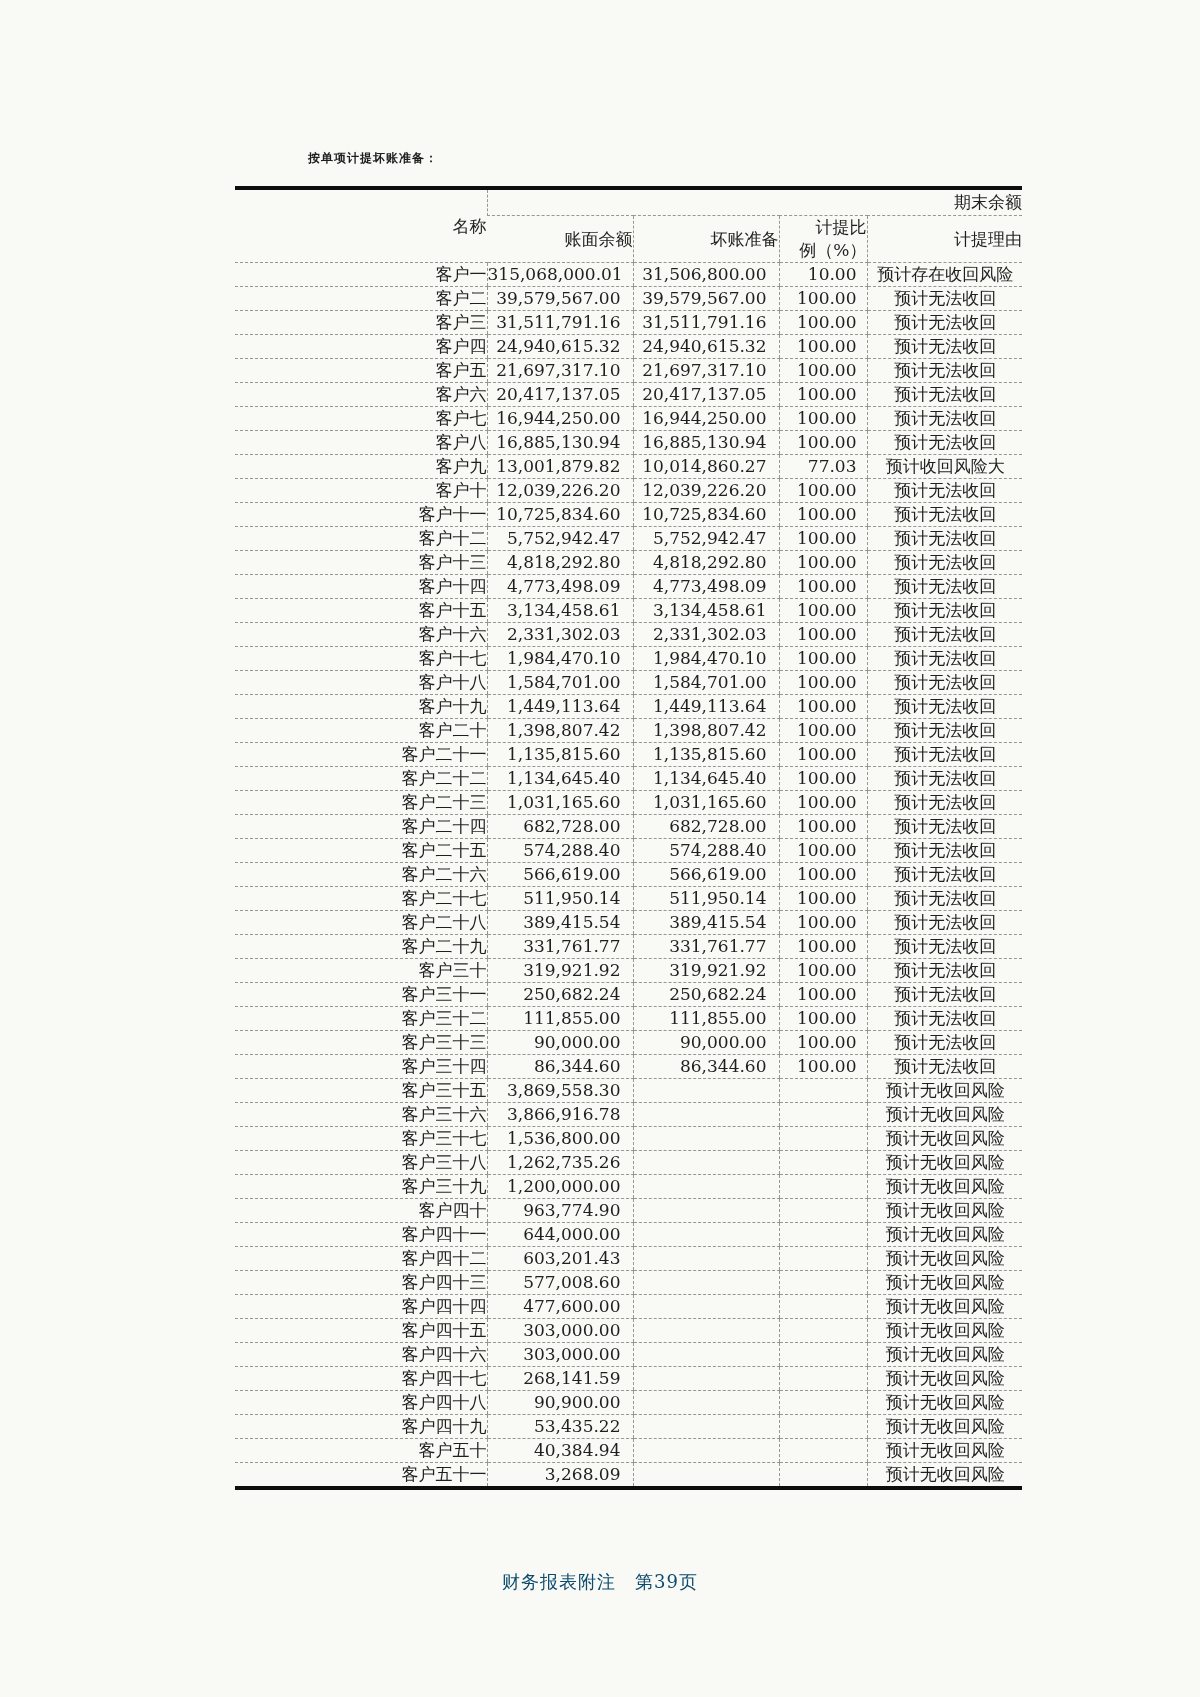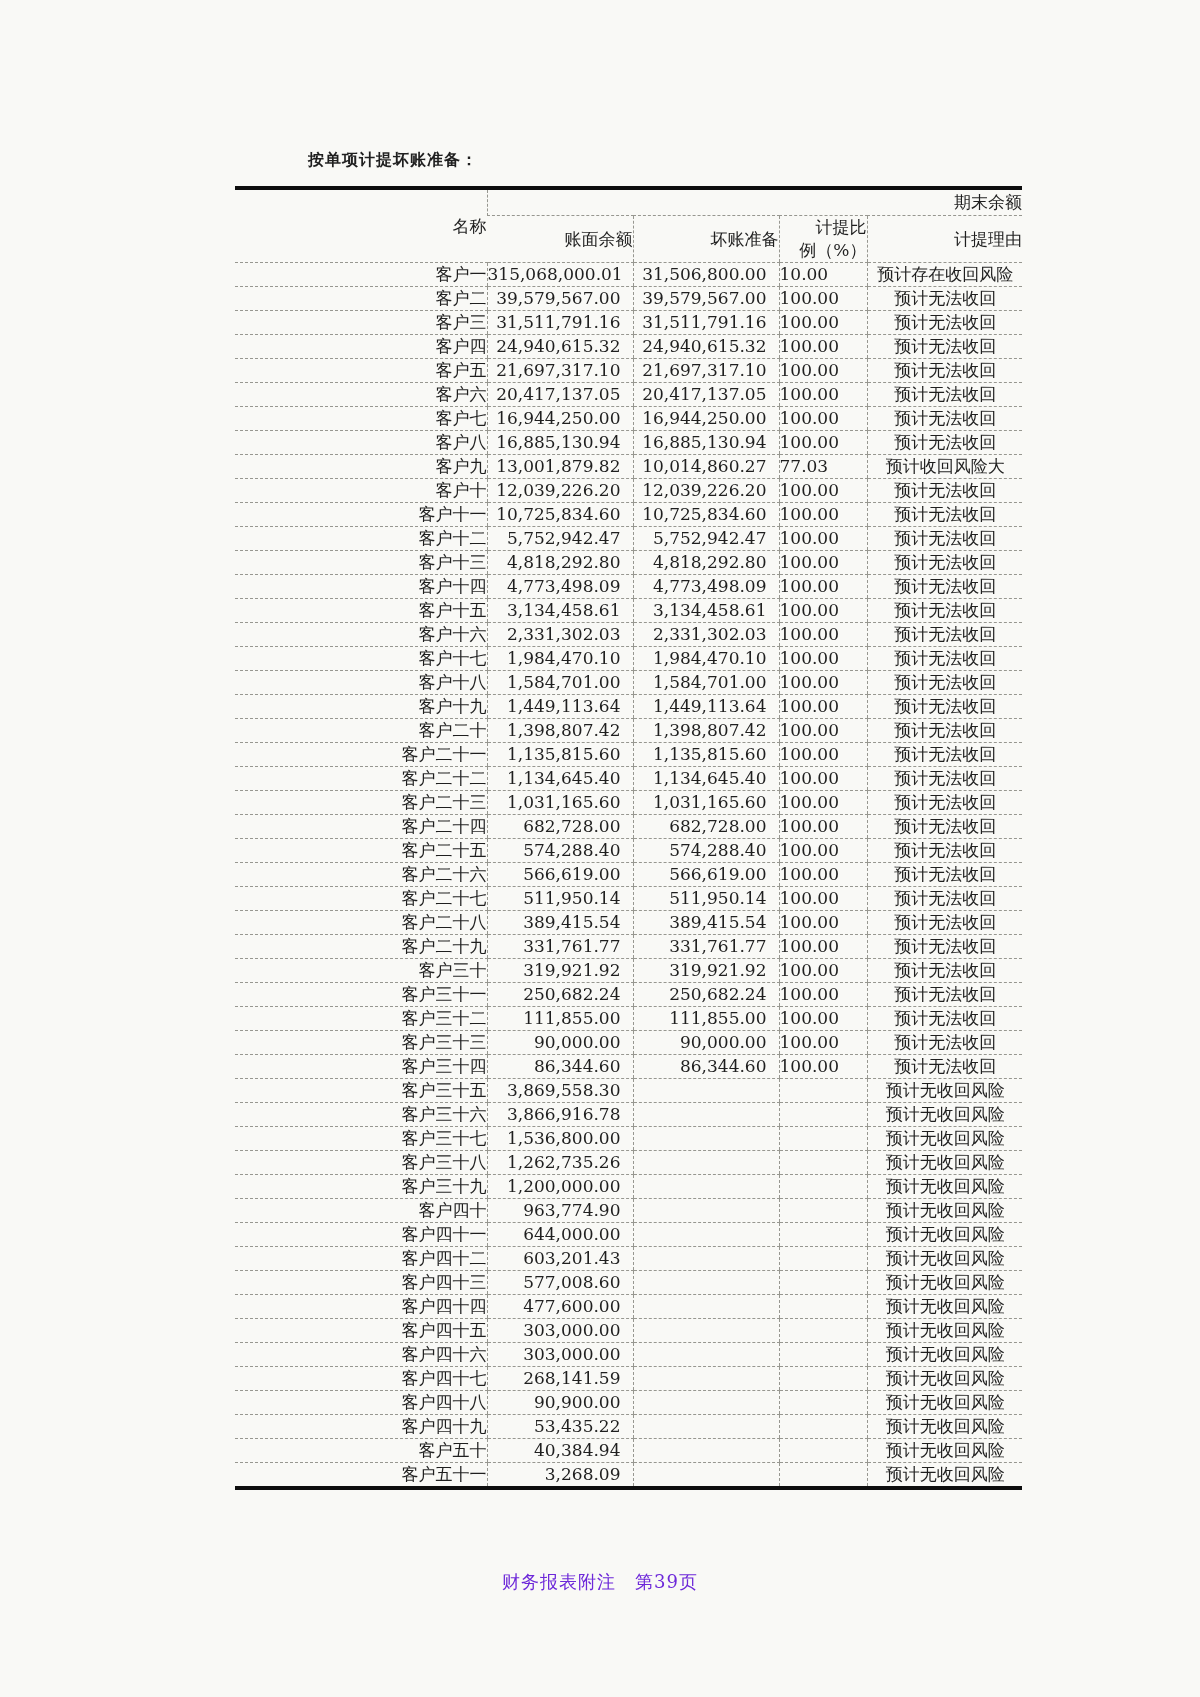--- a/index.html
+++ b/index.html
@@ -13,21 +13,21 @@
     width:1200px;height:1697px;
     background:var(--paper);
     font-family:"DejaVu Serif","Liberation Serif",serif;
     color:var(--ink);
     position:relative;
     overflow:hidden;
   }
   .doc-title{
     position:absolute;
     left:308px;top:150px;
-    font-size:16px;
+    font-size:12px;
     font-weight:bold;
     letter-spacing:1px;
     white-space:nowrap;
   }
   table.provision{
     position:absolute;
     left:235px;top:186px;
     width:787px;
     border-collapse:collapse;
     table-layout:fixed;
@@ -48,29 +48,29 @@
     overflow:hidden;
   }
   td + td, th + th{border-left:1px dashed var(--grid);}
   thead th{text-align:right;}
   thead tr.h1 th{line-height:25px;height:25px;}
   thead tr.h2 th{line-height:23px;height:46px;}
   th.th-name{border-left:none;}
   tbody td{line-height:23px;}
   td.cell-name{text-align:right;padding-left:10px;}
   td.cell-num{text-align:right;padding-right:12px;font-variant-numeric:tabular-nums;}
-  td.cell-ratio{text-align:left;padding-right:10px;}
+  td.cell-ratio{text-align:right;padding-right:10px;}
   td.cell-reason{text-align:center;padding-left:9px;padding-right:8px;}
   .page-footer{
     position:absolute;
     left:0;top:1570px;
     width:1200px;
     text-align:center;
     font-size:18px;
-    color:#6d28d9;
+    color:#0c4a6e;
     letter-spacing:1px;
   }
 </style>
 </head>
 <body>
 
 <div class="doc-title">按单项计提坏账准备：</div>
 
 <table class="provision">
   <colgroup>

